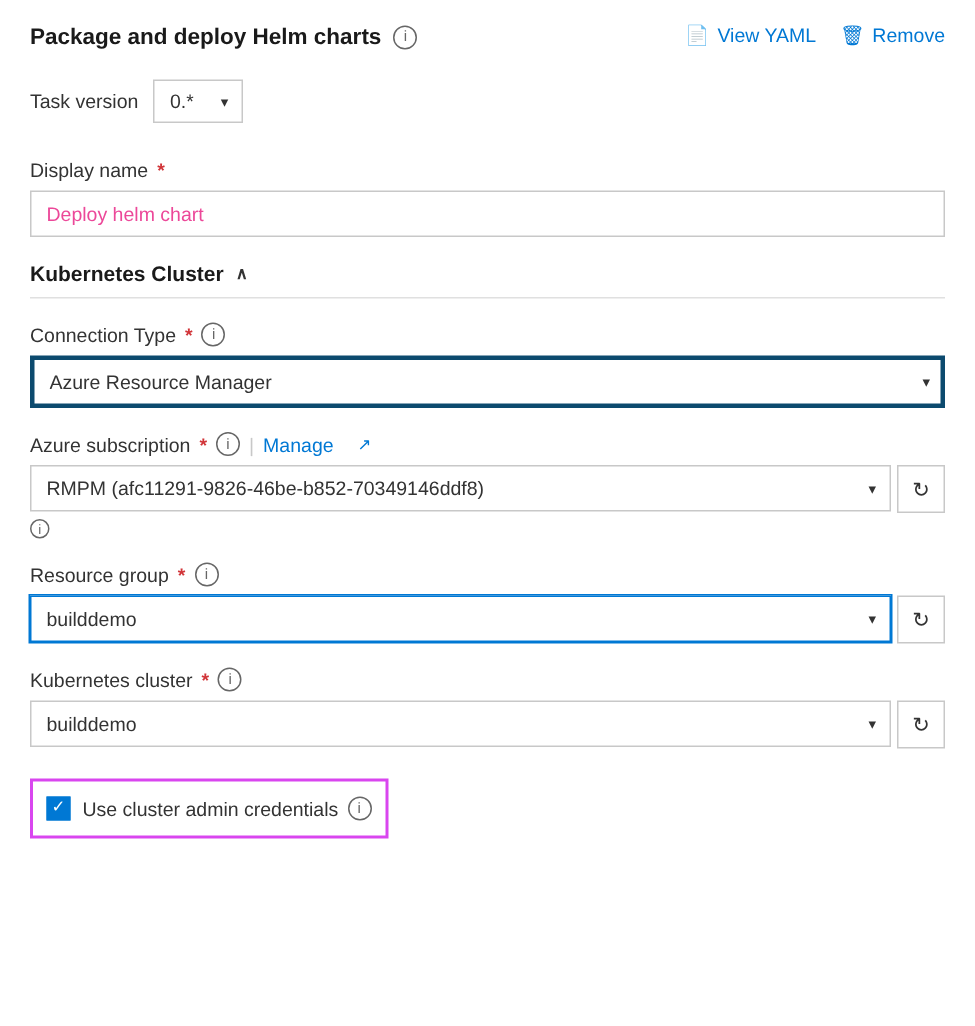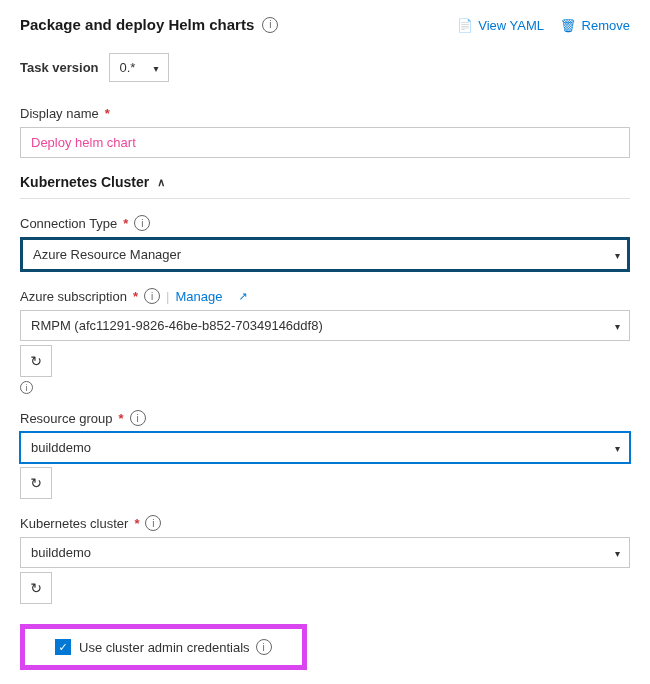--- a/index.html
+++ b/index.html
@@ -8,21 +8,21 @@
       font-size: 13px;
       color: #333;
       background: #fff;
       width: 650px;
       min-height: 684px;
       padding: 16px 20px;
     }
 
     .header {
       display: flex;
-      align-items: flex-end;
+      align-items: flex-start;
       justify-content: space-between;
       margin-bottom: 20px;
     }
 
     .header-left {
       display: flex;
       align-items: center;
       gap: 8px;
     }
 
@@ -86,21 +86,20 @@
     .task-version-row {
       display: flex;
       align-items: center;
       gap: 10px;
       margin-bottom: 24px;
     }
 
     .task-version-label {
       font-size: 13px;
       color: #333;
-      font-weight: bold;
     }
 
     select {
       appearance: none;
       -webkit-appearance: none;
       background: #fff;
       border: 1px solid #c8c8c8;
       padding: 6px 32px 6px 10px;
       font-size: 13px;
       color: #333;
@@ -155,21 +154,20 @@
 
     .chevron-up {
       font-size: 11px;
       color: #333;
     }
 
     .select-with-refresh {
       display: flex;
       align-items: stretch;
       gap: 4px;
-      flex-direction: column;
     }
 
     .select-with-refresh .select-wrap {
       position: relative;
       flex: 1;
     }
 
     .select-with-refresh .select-wrap select {
       width: 100%;
       padding: 7px 32px 7px 10px;
@@ -228,22 +226,22 @@
       align-items: center;
       gap: 16px;
     }
 
     .resource-group-select {
       border-color: #0078d4 !important;
       outline: 1px solid #0078d4;
     }
 
     .checkbox-section {
-      border: 5px solid #d946ef;
-      padding: 10px 30px;
+      border: 2px solid #d946ef;
+      padding: 10px 9px;
       display: inline-flex;
       align-items: center;
       gap: 8px;
       margin-top: 4px;
     }
 
     .checkbox-input {
       width: 16px;
       height: 16px;
       appearance: none;

